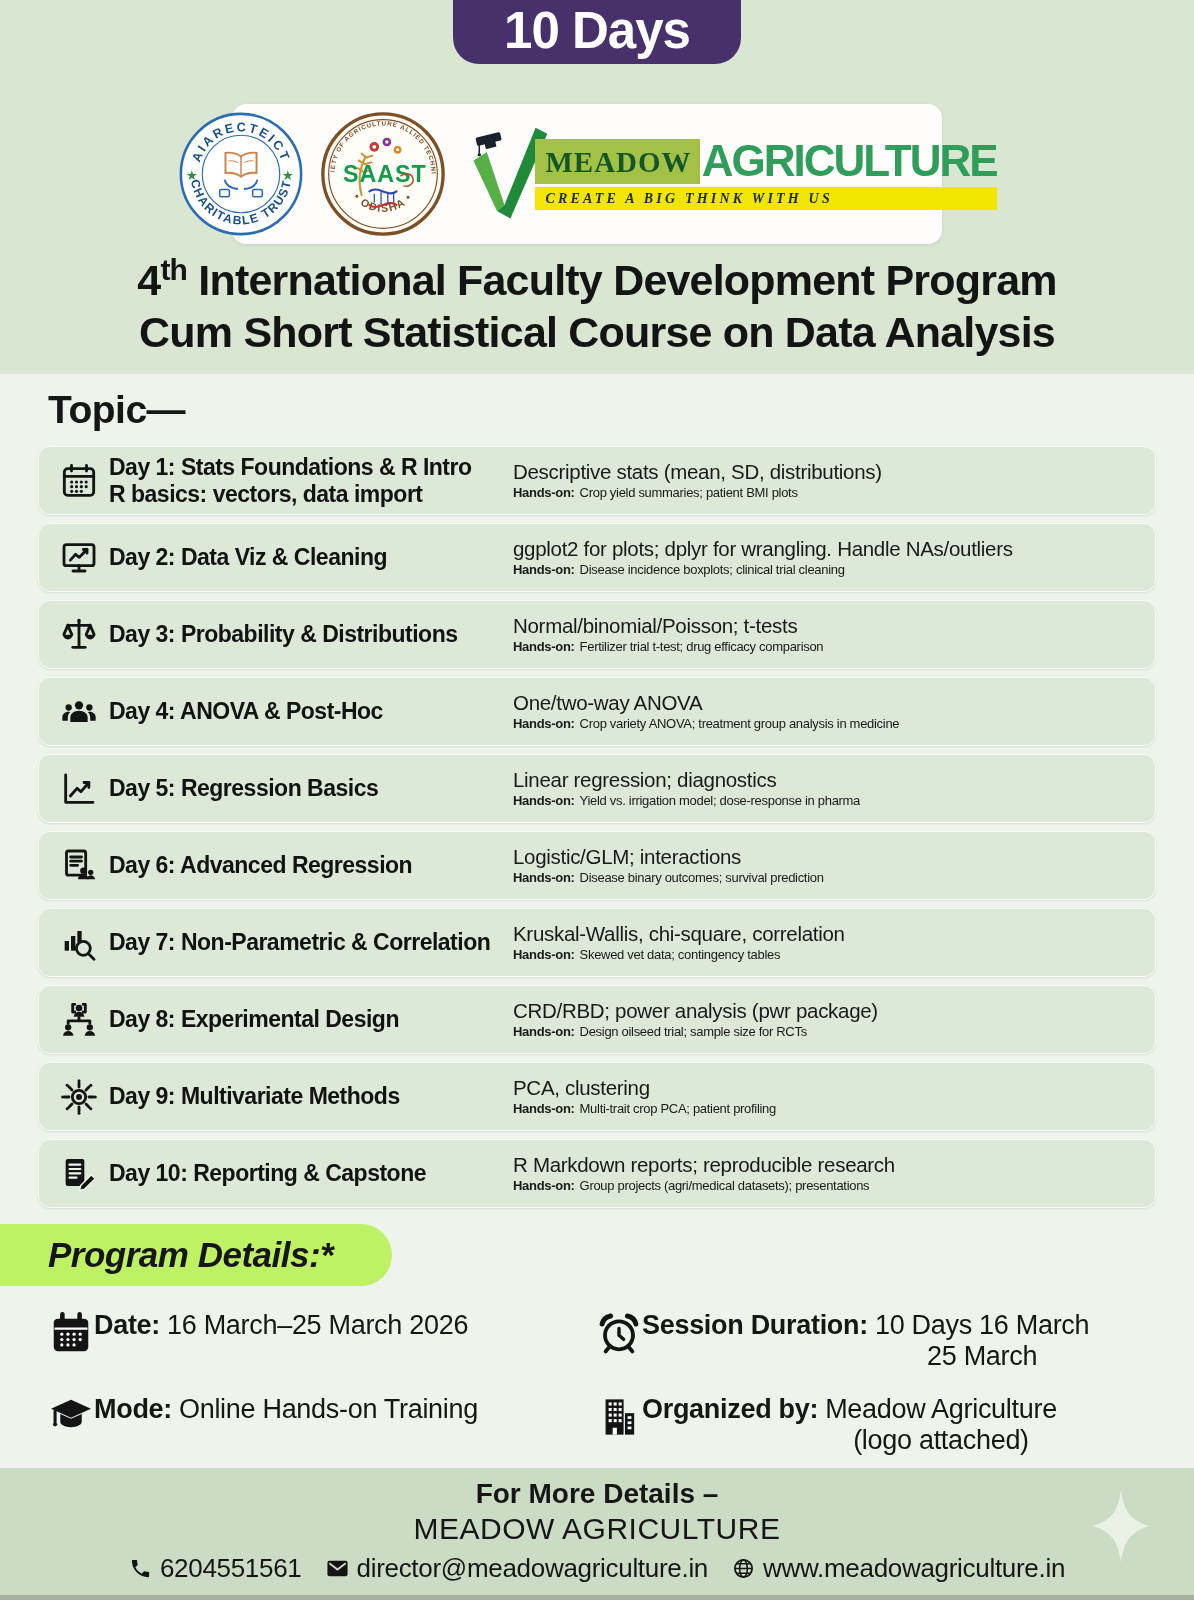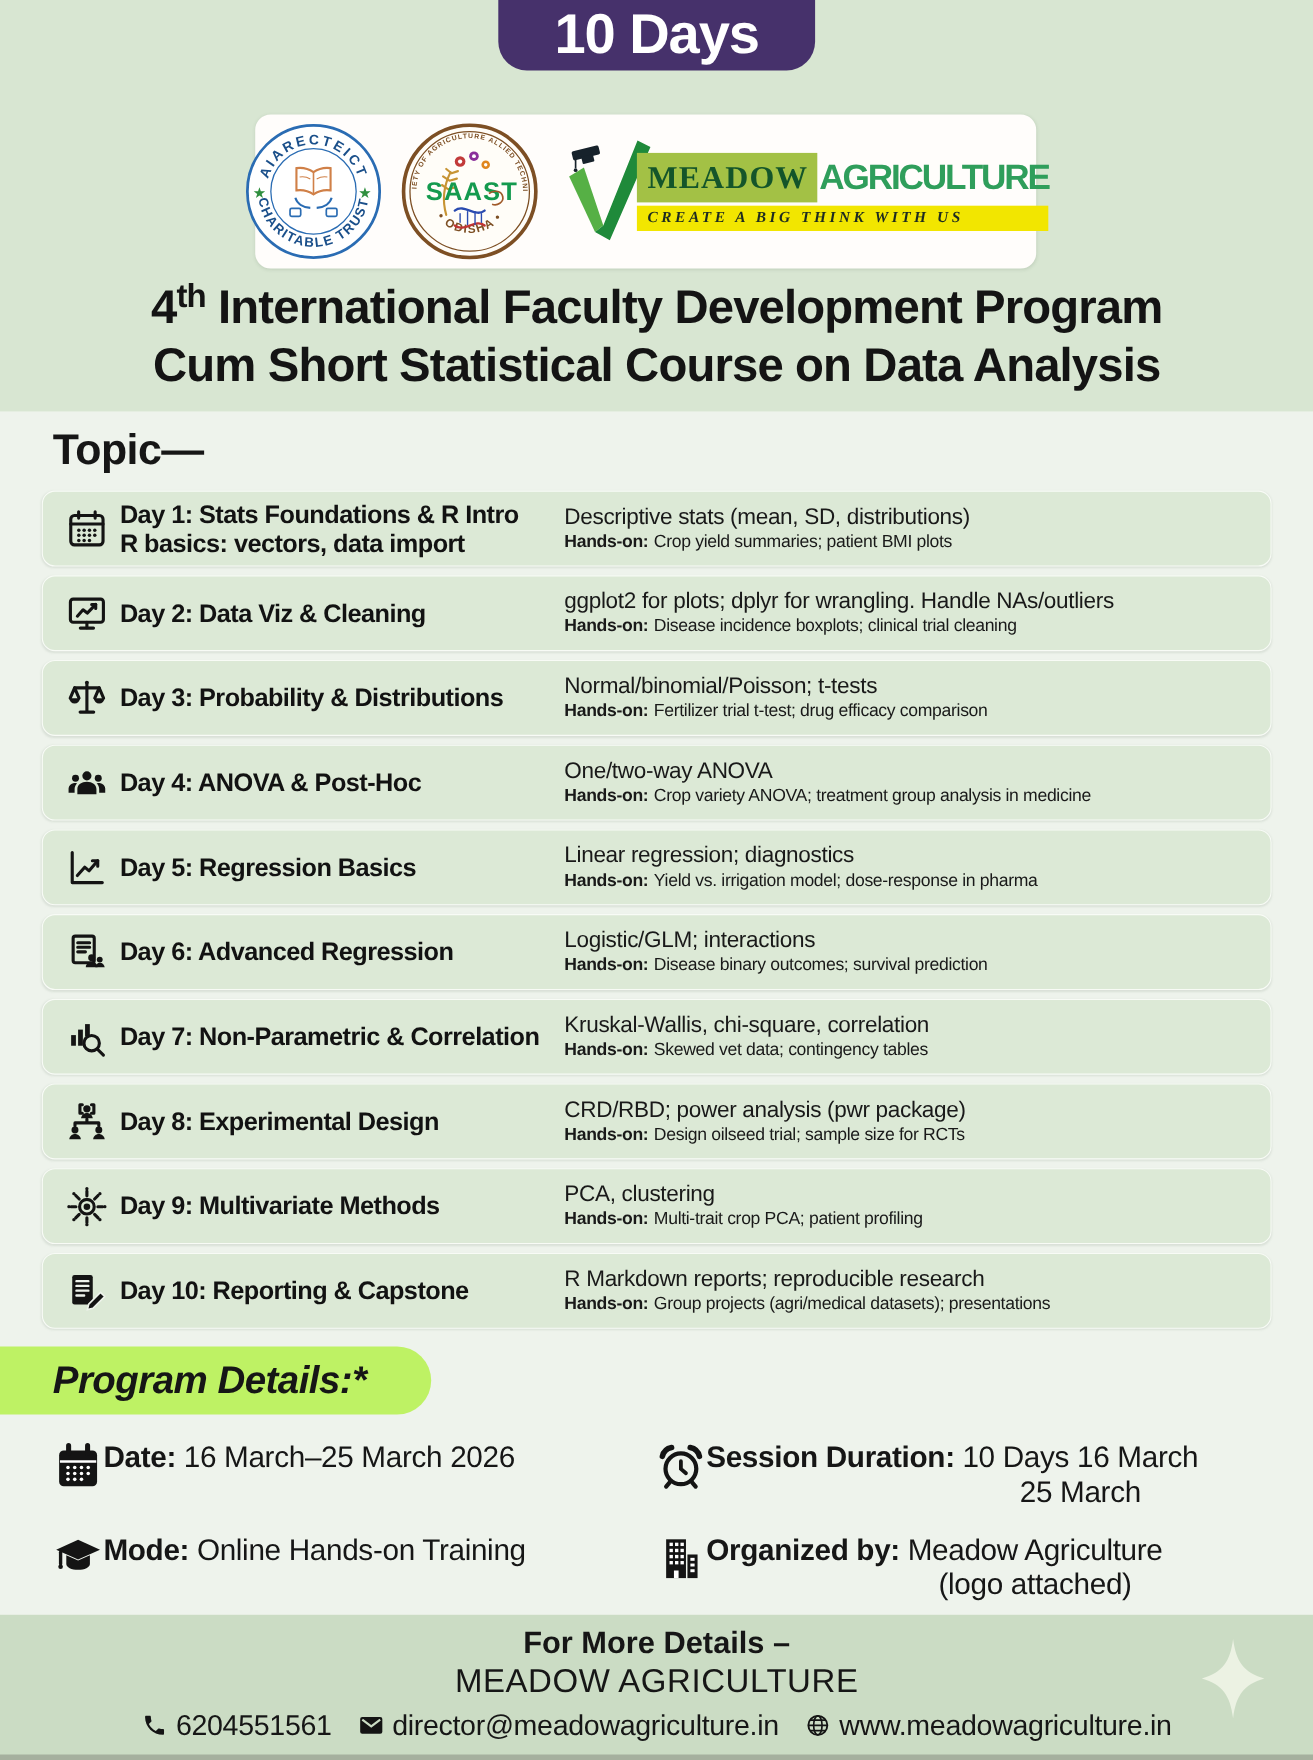--- a/index.html
+++ b/index.html
@@ -25,21 +25,21 @@
   .seal{ width:128px; height:128px; flex:none; }
   .meadow-logo{ display:flex; align-items:center; margin-left:4px; }
   .m-check{ width:84px; height:118px; flex:none; margin-right:-14px; }
   .m-text{ display:flex; flex-direction:column; }
   .m-row{ display:flex; align-items:stretch; }
   .m-meadow{
     background:#a3c145; color:#14552a; font-family:"Liberation Serif", serif;
     font-weight:bold; font-size:29px; letter-spacing:1px; padding:7px 8px 5px 10px;
     display:flex; align-items:center;
   }
-  .m-agri{ color:#2f9e5b; font-size:32px; font-weight:bold; letter-spacing:-2px; line-height:1;
+  .m-agri{ color:#2f9e5b; font-size:44px; font-weight:bold; letter-spacing:-2px; line-height:1;
     display:flex; align-items:center; padding-left:2px; }
   .m-tag{
     background:#f2e600; color:#1d2b20; font-family:"Liberation Serif", serif;
     font-style:italic; font-weight:bold; font-size:14px; letter-spacing:3.2px;
     padding:4px 10px 3px 10px; margin-top:3px; white-space:nowrap;
   }
   .title{ position:absolute; top:252px; left:0; width:100%; text-align:center;
     font-size:43px; font-weight:bold; line-height:1.2; letter-spacing:-0.8px; color:#141414; }
   .title sup{ font-size:30px;margin-top:40px; }
   
@@ -51,21 +51,21 @@
     background:#dce9d6; border:1px solid #f8fbf6; border-radius:12px;
     min-height:69px; margin-bottom:8px; padding:5px 10px 5px 10px;
     box-shadow:0 1px 2px rgba(90,110,90,.14);
   }
   .day-icon{ display:flex; align-items:center; justify-content:center; }
   .day-icon svg{ width:40px; height:40px; }
   .ic{ fill:none; stroke:#141414; stroke-width:1.7; stroke-linecap:round; stroke-linejoin:round; }
   .day-title{ font-size:23px; font-weight:bold; letter-spacing:-0.5px; line-height:1.15; color:#121212; }
   .day-right{ padding-left:4px; }
   .day-desc{ font-size:20.5px; letter-spacing:-0.3px; line-height:1.3; color:#191919; }
-  .day-hands{ font-size:16px; letter-spacing:-0.3px; line-height:1.3; color:#191919; }
+  .day-hands{ font-size:13px; letter-spacing:-0.3px; line-height:1.3; color:#191919; }
   .day-hands b{ margin-right:5px; }
   
   .pd-pill{
     margin-top:16px; width:392px; height:62px; background:#bef264;
     border-radius:0 36px 36px 0; display:flex; align-items:center;font-style:italic;
   }
   .pd-pill h2{ margin-left:48px; font-size:35px; font-weight:bold; letter-spacing:-0.5px; }
   .pd-grid{ display:grid; grid-template-columns:548px 1fr; row-gap:22px; margin:24px 28px 0 48px; }
   .pd-item{ display:flex; gap:0; align-items:flex-start; font-size:27px; letter-spacing:-0.3px; }
   .pd-item svg{ width:46px; height:46px; flex:none; margin-top:0; }

